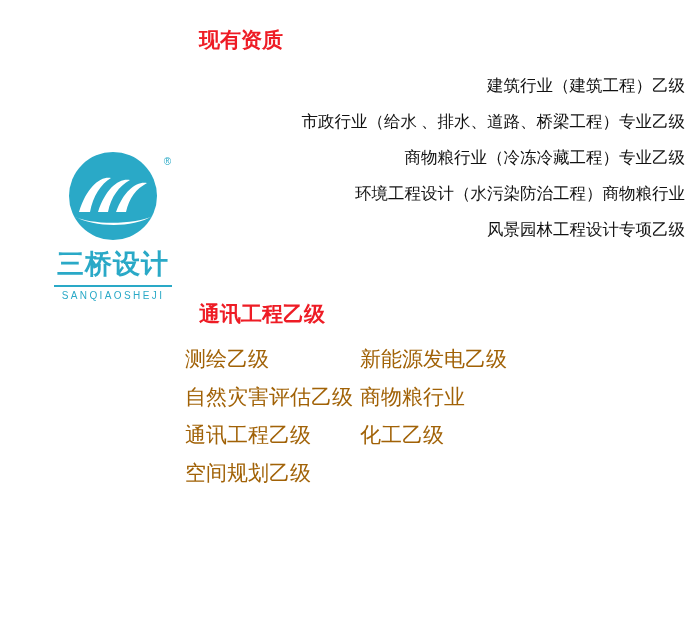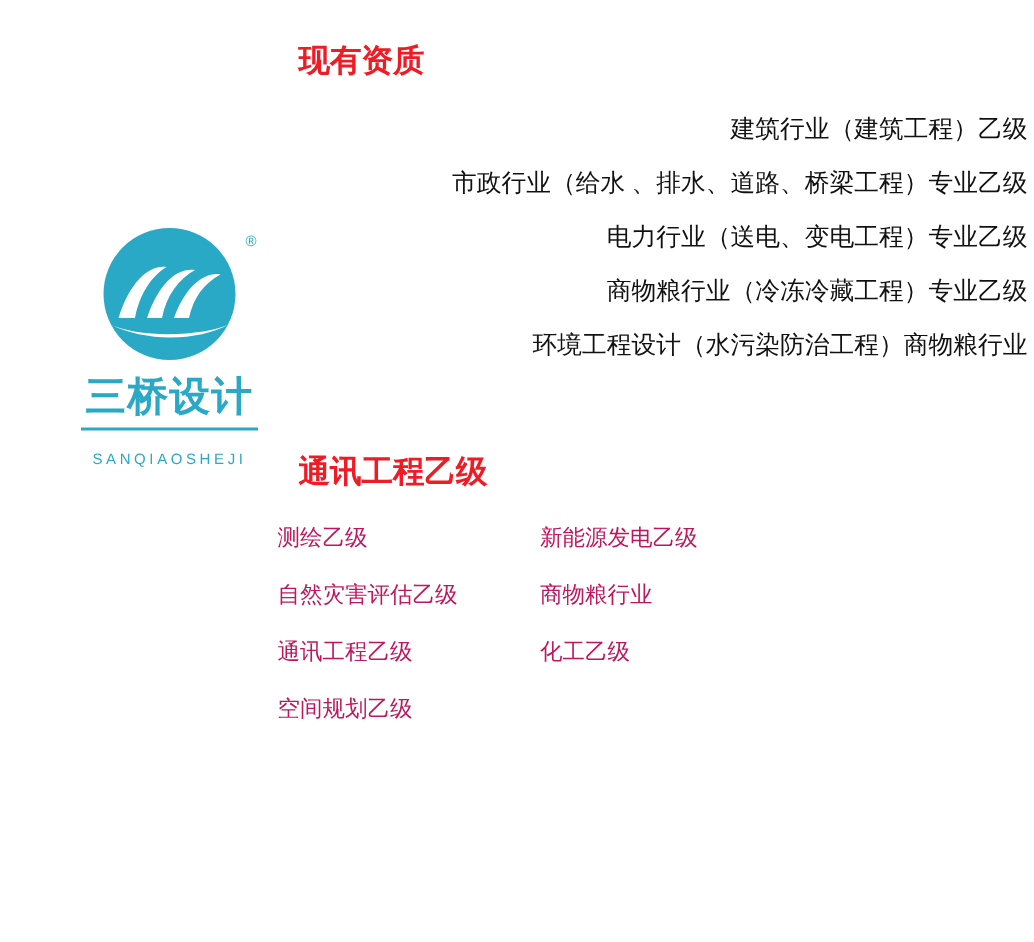--- a/index.html
+++ b/index.html
@@ -49,21 +49,21 @@
   }
   .logo-name {
     margin-top: 4px;
     font-size: 27px;
     font-weight: bold;
     color: #2aa9c7;
     letter-spacing: 1px;
     font-family: "DejaVu Sans", "Liberation Sans", sans-serif;
   }
   .logo-pinyin {
-    margin-top: 14px;
+    margin-top: 3px;
     font-size: 10px;
     letter-spacing: 2.4px;
     color: #2aa9c7;
     font-family: "Liberation Sans", sans-serif;
   }
   .logo-rule {
     width: 118px;
     height: 2px;
     background: #2aa9c7;
     margin: 3px auto 0 auto;
@@ -105,23 +105,23 @@
     margin-left: 14px;
     margin-bottom: 12px;
   }
 
   .grid {
     display: grid;
     grid-template-columns: 175px auto;
     row-gap: 0px;
   }
   .grid .cell {
-    font-size: 15px;
+    font-size: 21px;
     line-height: 38px;
-    color: #be185d;
+    color: #a16207;
     white-space: nowrap;
   }
   .cell.empty {
     visibility: hidden;
   }
 </style>
 </head>
 <body>
 
 <div class="page">
@@ -142,23 +142,23 @@
     <div class="logo-pinyin">SANQIAOSHEJI</div>
   </div>
 
   <div class="content">
 
     <div class="section-one">
       <h2 class="section-title">现有资质</h2>
       <ul class="qual-list">
         <li>建筑行业（建筑工程）乙级</li>
         <li>市政行业（给水 、排水、道路、桥梁工程）专业乙级</li>
-        <li>电力行业（送电、变电工程）专业乙级</li>
         <li>商物粮行业（冷冻冷藏工程）专业乙级</li>
         <li>环境工程设计（水污染防治工程）商物粮行业</li>
+        <li>风景园林工程设计专项乙级</li>
       </ul>
     </div>
 
     <div class="section-two">
       <h2 class="section-title">通讯工程乙级</h2>
       <div class="grid">
         <div class="cell">测绘乙级</div>
         <div class="cell">新能源发电乙级</div>
 
         <div class="cell">自然灾害评估乙级</div>

